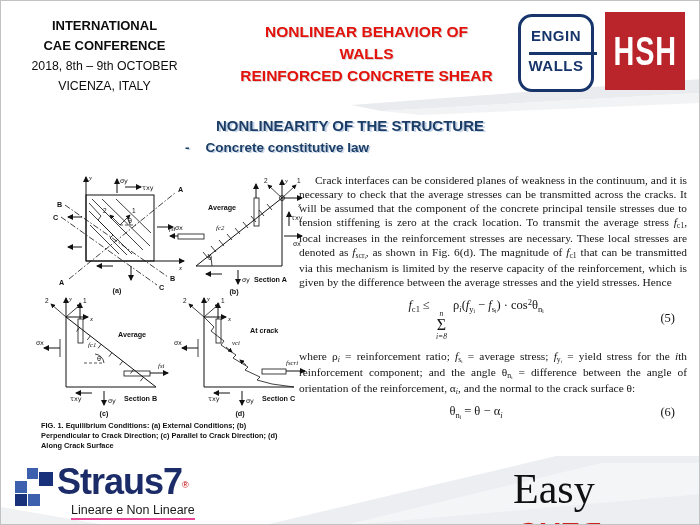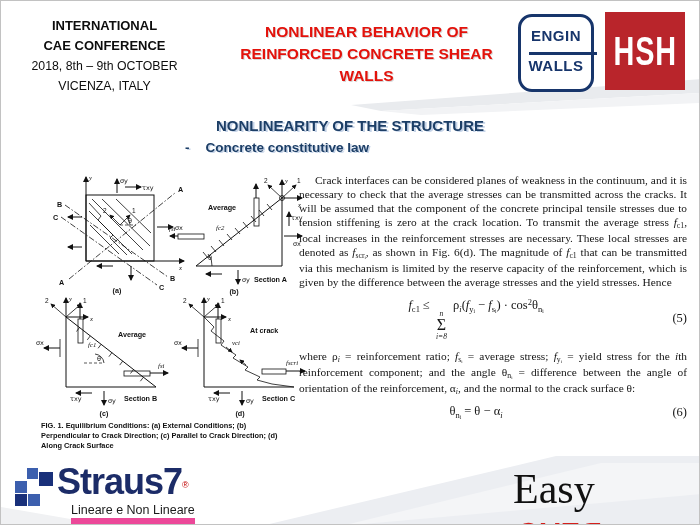--- a/index.html
+++ b/index.html
@@ -43,21 +43,21 @@
   .ln{stroke:#111;stroke-width:1;fill:none;}
   .ln8{stroke:#111;stroke-width:.8;fill:none;}
   .dd{stroke:#111;stroke-width:.8;fill:none;stroke-dasharray:6 2 1.5 2;}
   .dsh{stroke:#111;stroke-width:.7;fill:none;stroke-dasharray:3 2;}
   
   .paper-column{position:absolute;left:298px;top:172px;width:388px;
                 font-family:"Liberation Serif","DejaVu Serif",serif;
                 font-size:11.4px;line-height:1.23;color:#141414;text-align:justify;}
   .para{margin:0;}
   .indent{text-indent:16px;}
-  .eq{display:flex;align-items:center;margin:8px 0;font-size:12.5px;}
+  .eq{display:flex;align-items:center;margin:8px 12px;font-size:12.5px;}
   .eq-body{flex:1;text-align:center;}
   .eq-num{width:34px;text-align:right;}
   .m-sub{font-size:68%;vertical-align:-0.3em;}
   .m-sup{font-size:68%;vertical-align:0.5em;}
   .m-it{font-style:italic;}
   .m-sum{display:inline-flex;flex-direction:column;align-items:center;
          vertical-align:-0.55em;line-height:1;margin:0 3px;}
   .m-sum-top,.m-sum-bot{font-size:7.5px;font-style:italic;}
   .m-sum-sym{font-size:16px;}
   
@@ -65,21 +65,21 @@
   .s7-blocks{position:relative;width:40px;height:42px;margin-top:4px;}
   .s7-blocks div{position:absolute;}
   .s7-b1{left:12px;top:0;width:11px;height:11px;background:#3c5fae;}
   .s7-b2{left:24px;top:4px;width:14px;height:14px;background:#19307a;}
   .s7-b3{left:0;top:13px;width:12px;height:12px;background:#3c5fae;}
   .s7-b4{left:0;top:26px;width:12px;height:12px;background:#19307a;}
   .s7-b5{left:13px;top:26px;width:12px;height:12px;background:#3c5fae;}
   .s7-text{margin-left:2px;}
   .s7-name{font-size:36px;color:#1c2c68;letter-spacing:-1px;line-height:36px;font-weight:bold;}
   .s7-reg{font-size:9px;color:#c00000;vertical-align:super;}
-  .s7-tagline{font-size:12.5px;color:#1a1a1a;border-bottom:6px solid #ec4899;
+  .s7-tagline{font-size:12.5px;color:#1a1a1a;border-bottom:2px solid #ec4899;
               padding-bottom:1px;margin-left:14px;display:inline-block;}
   .easyover{position:absolute;left:512px;top:466px;display:flex;align-items:flex-start;flex-direction:column;}
   .eo-easy{font-family:"Liberation Serif",serif;font-size:42px;color:#111;line-height:44px;}
   .eo-over{font-weight:800;font-size:29px;color:#d41f1b;letter-spacing:1px;
            transform:skewX(-5deg);margin-left:3px;margin-top:6px;}
   .eo-reg{font-size:9px;color:#b00000;align-self:flex-start;margin-top:2px;}
 </style>
 </head>
 <body>
 
@@ -97,22 +97,22 @@
 
   <div class="conference">
     <div class="c-bold">INTERNATIONAL</div>
     <div class="c-bold">CAE CONFERENCE</div>
     <div class="c-reg">2018, 8th – 9th OCTOBER</div>
     <div class="c-reg">VICENZA, ITALY</div>
   </div>
 
   <div class="main-title">
     <div>NONLINEAR BEHAVIOR OF</div>
+    <div>WALLS</div>
     <div>REINFORCED CONCRETE SHEAR</div>
-    <div>WALLS</div>
   </div>
 
   <div class="enginsoft">
     <div class="es-top">ENGIN</div>
     <div class="es-line"></div>
     <div class="es-bot">WALLS</div>
   </div>
 
   <div class="hsh">
     <span class="hsh-text">HSH</span>

